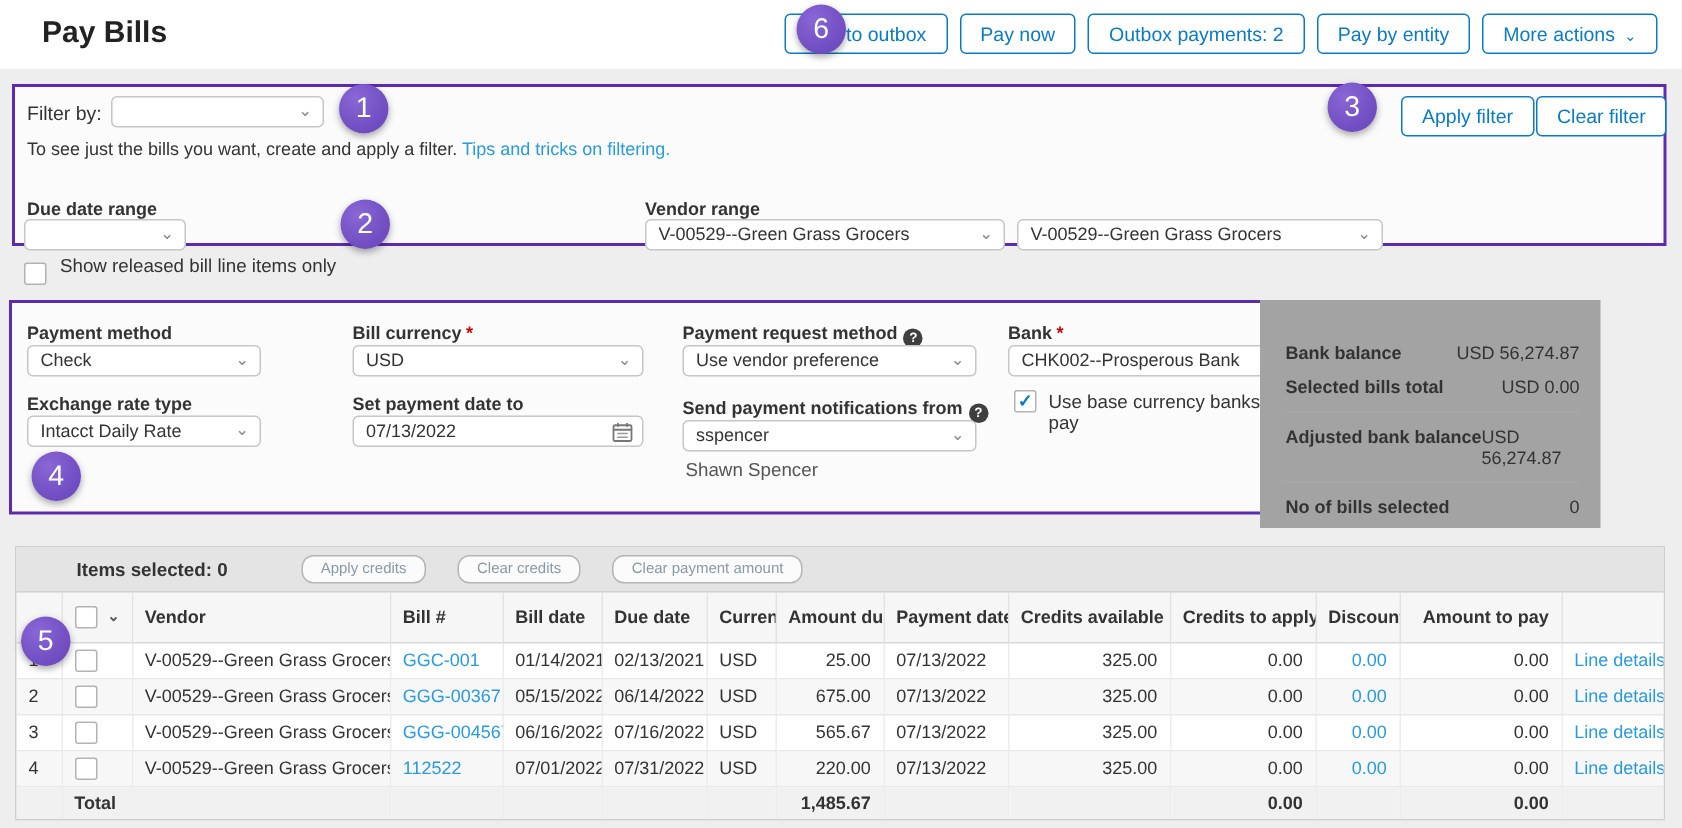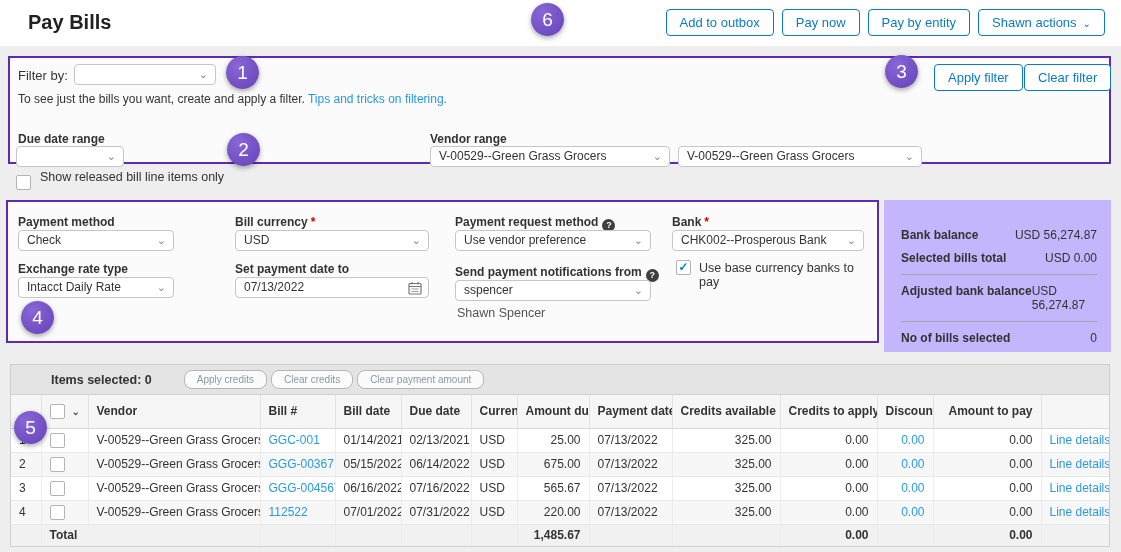--- a/index.html
+++ b/index.html
@@ -91,36 +91,36 @@
   .r1l { top:13px; }  .r1f { top:28px; }
   .r2l { top:60px; }  .r2f { top:75px; }
   .r2l3 { top:63px; } .r2f3 { top:78px; }
   .w1 { width:156px; } .w2 { width:194px; } .w3 { width:196px; } .w4 { width:192px; }
   .p-subtext { position:absolute; left:449px; top:104px; color:#555; font-size:12.5px; }
   .p-basecbx { left:668px; top:58px; }
   .p-basecbx-label { position:absolute; left:691px; top:59px; font-size:12.5px; }
 
   
   .bank-panel {
-    position:absolute; left:884px; top:200px; width:227px; height:152px;
-    background:#c4b5fd; padding:28px 14px 0 17px;
+    position:absolute; left:840px; top:200px; width:227px; height:152px;
+    background:#a3a3a3; padding:28px 14px 0 17px;
   }
   .bank-row { display:flex; justify-content:space-between; align-items:baseline; margin-bottom:9px; }
   .bank-row .lbl { font-size:12px; }
   .bank-row .val { font-size:12px; color:#333; }
   .bank-hr { border:none; border-top:1px solid #a8a8a8; margin:0 0 9px 0; }
 
   
   .grid-block {
     position:absolute; left:10px; top:364px; width:1100px;
     background:#fff; border:1px solid #cfcfcf;
   }
   .grid-toolbar {
     height:30px; background:#e4e4e4; display:flex; align-items:center;
-    padding-left:40px; gap:4px; border-bottom:1px solid #d2d2d2;
+    padding-left:40px; gap:21px; border-bottom:1px solid #d2d2d2;
   }
   .items-selected { font-weight:bold; margin-right:28px; font-size:12.5px; }
   .btn-gray {
     background:#fbfbfb; border:1px solid #b5b5b5; color:#8a99a6;
     border-radius:8px; padding:3px 12px; font-size:10px;
     font-family:"Liberation Sans", sans-serif; cursor:default; white-space:nowrap;
   }
   table.bills { border-collapse:collapse; width:1098px; table-layout:fixed; }
   table.bills th, table.bills td {
     padding:0 8px; font-size:12px; font-weight:normal; text-align:left;
@@ -146,22 +146,23 @@
 </head>
 <body>
 
 <div class="page">
 
   <div class="top-bar">
     <div class="page-title">Pay Bills</div>
     <div class="top-actions">
       <button class="btn-blue">Add to outbox</button>
       <button class="btn-blue">Pay now</button>
+      <button class="btn-blue">Outbox payments: 2</button>
       <button class="btn-blue">Pay by entity</button>
-      <button class="btn-blue"><span>Shawn actions</span><span class="chev">⌄</span></button>
+      <button class="btn-blue"><span>More actions</span><span class="chev">⌄</span></button>
     </div>
   </div>
 
   <div class="callout co1">1</div>
   <div class="callout co2">2</div>
   <div class="callout co3">3</div>
   <div class="callout co4">4</div>
   <div class="callout co5">5</div>
   <div class="callout co6">6</div>
 

